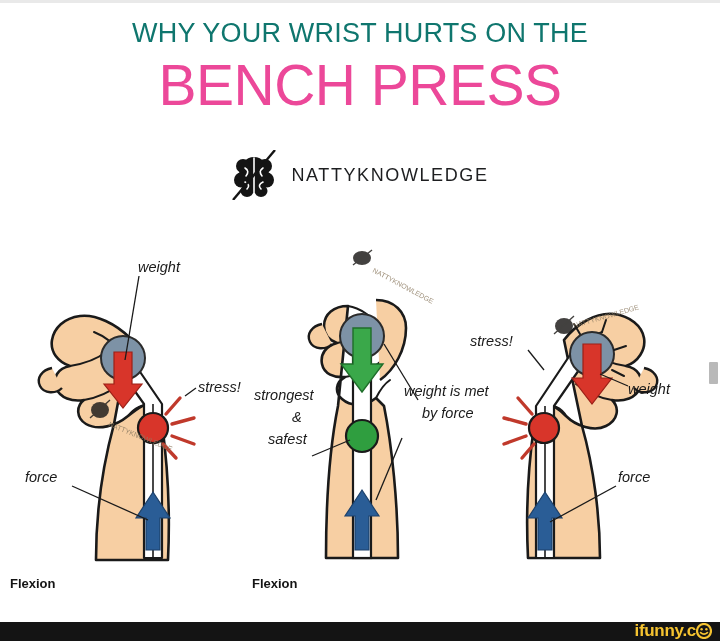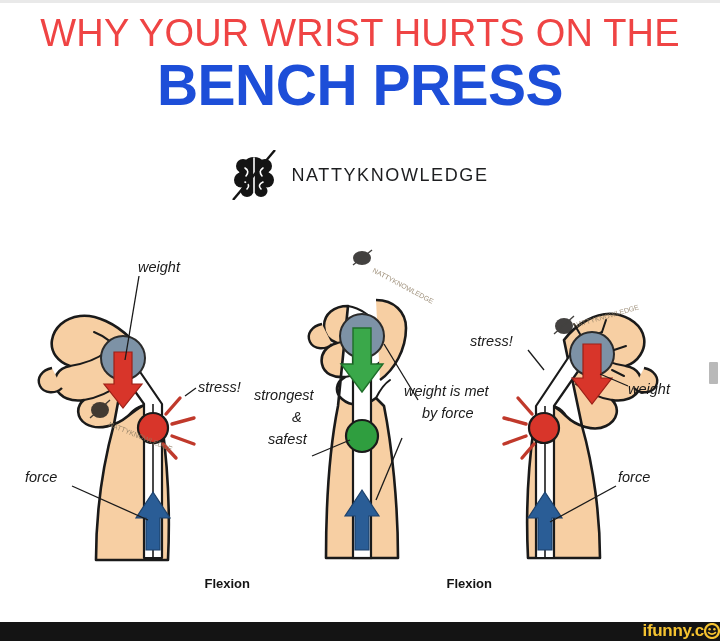--- a/index.html
+++ b/index.html
@@ -29,33 +29,33 @@
   
   .header {
     position: absolute;
     top: 14px;
     left: 0;
     width: 720px;
     text-align: center;
   }
   .title-line1 {
     font-family: "Liberation Sans", sans-serif;
-    font-size: 38px;
+    font-size: 27px;
     font-weight: 400;
     letter-spacing: 0.2px;
-    color: #ef4444;
+    color: #0f766e;
     line-height: 38px;
     white-space: nowrap;
   }
   .title-line2 {
     font-family: "Liberation Sans", sans-serif;
     font-size: 57px;
-    font-weight: bold;
+    font-weight: normal;
     letter-spacing: -0.5px;
-    color: #1d4ed8;
+    color: #ec4899;
     line-height: 62px;
     margin-top: 2px;
     white-space: nowrap;
   }
 
   
   .brand {
     position: absolute;
     top: 150px;
     left: 0;
@@ -94,21 +94,21 @@
   }
   .panel-flexion   { left: 10px; }
   .panel-neutral   { left: 252px; }
   .panel-extension { left: 468px; }
 
   .caption {
     position: absolute;
     top: 348px;
     left: 0;
     width: 240px;
-    text-align: right;
+    text-align: left;
     font-family: "Liberation Sans", sans-serif;
     font-size: 13px;
     font-weight: bold;
     color: #141414;
   }
 
   
   .scroll-nub {
     position: absolute;
     left: 709px;
@@ -123,21 +123,21 @@
   .footer-bar {
     position: absolute;
     left: 0;
     top: 622px;
     width: 720px;
     height: 19px;
     background: #141414;
   }
   .footer-watermark {
     position: absolute;
-    right: 0;
+    right: 8px;
     top: 621px;
     height: 20px;
     display: flex;
     align-items: center;
     gap: 0px;
   }
   .wm-text {
     font-family: "Liberation Sans", sans-serif;
     font-size: 17px;
     font-weight: bold;

